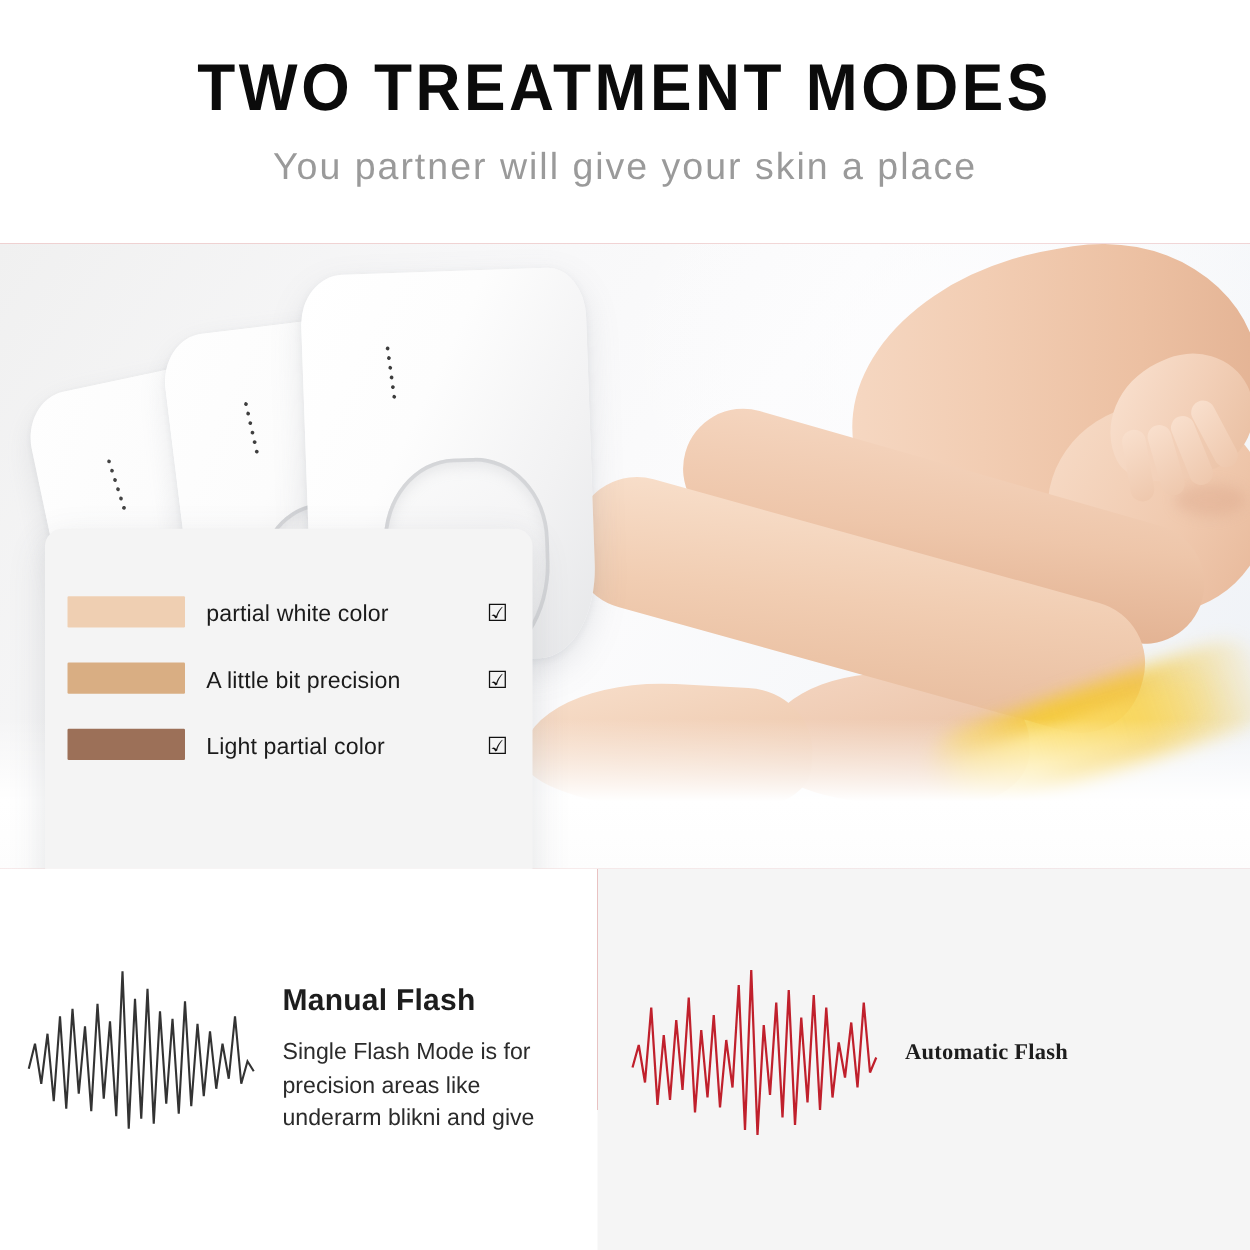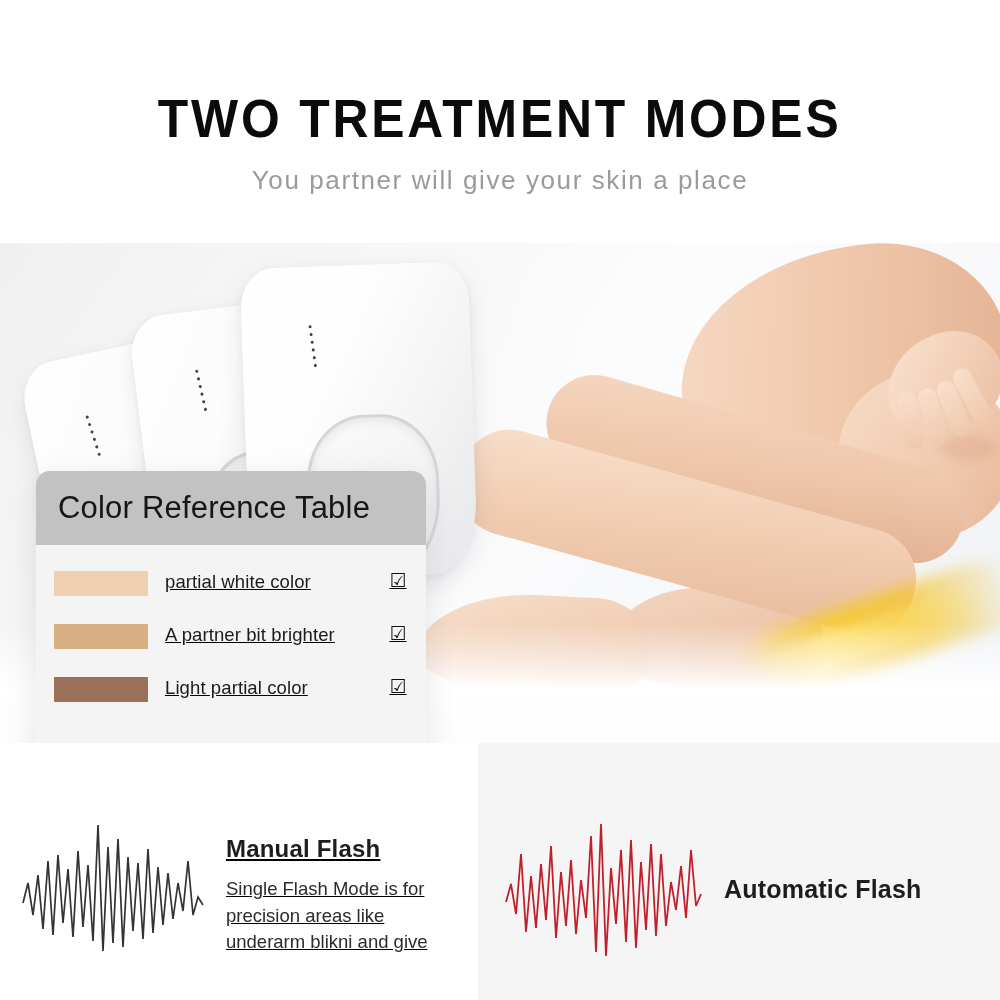--- a/index.html
+++ b/index.html
@@ -2,37 +2,37 @@
 <html><head>
 <meta charset="utf-8">
 <style>
   * { margin:0; padding:0; box-sizing:border-box; }
   html, body { width:1000px; height:1000px; }
   body {
     font-family:"Liberation Sans", sans-serif;
     background:#ffffff;
     overflow:hidden;
   }
-  .page { position:relative; width:1000px; height:888px; background:#b91c1c;margin-top:48px; }
+  .page { position:relative; width:1000px; height:888px; background:#b91c1c; }
 
   
   .header {
     position:absolute; left:0; top:0; width:1000px; height:195px;
     background:#ffffff;
     display:flex; flex-direction:column; align-items:center; justify-content:flex-start;
     padding-top:44px;
   }
   .main-title {
     font-size:53px; font-weight:bold; color:#0b0b0b;
     letter-spacing:3px; line-height:1;
     transform:scaleX(0.94); transform-origin:center;
     white-space:nowrap;
   }
   .sub-title {
-    font-size:26px; color:#9a9a9a; font-weight:normal;
+    font-size:30px; color:#9a9a9a; font-weight:normal;
     letter-spacing:1.6px; margin-top:20px; white-space:nowrap;
   }
 
   
   .hero {
     position:absolute; left:0; top:195px; width:1000px; height:500px;
     overflow:hidden;
     background:
       radial-gradient(ellipse 420px 300px at 78% 18%, #fdfdfe 0%, rgba(253,253,254,0) 70%),
       linear-gradient(125deg, #f0f0f0 0%, #f7f7f8 28%, #fbfbfc 52%, #f4f6f9 78%, #eef1f6 100%);
@@ -159,49 +159,49 @@
   }
   .card-header {
     height:74px; background:#c2c2c2;
     display:flex; align-items:center; padding-left:22px;
   }
   .card-header h2 {
     font-size:31px; font-weight:normal; color:#161616; letter-spacing:0.2px;
   }
   .card-body { padding:26px 0 0 0; }
   .swatch-row {
-    display:flex; align-items:flex-start; height:53px; padding:0 18px 0 18px;text-decoration:underline;
+    display:flex; align-items:flex-end; height:53px; padding:0 18px 0 18px;
   }
   .swatch {
     width:94px; height:25px; flex:none; border-radius:1px;
   }
   .swatch-label {
     flex:1; font-size:18.5px; color:#1b1b1b; padding-left:17px;
     letter-spacing:0.1px; white-space:nowrap;
   }
   .mark {
     width:20px; height:20px; flex:none; font-size:19px; line-height:19px;
     color:#111; text-align:center; font-family:"DejaVu Sans", sans-serif;
   }
 
   
   .modes { position:absolute; left:0; top:695px; width:1000px; height:305px; display:flex; }
   .mode-panel { height:305px; display:flex; align-items:center; }
-  .mode-left  { width:478px; background:#ffffff;text-decoration:underline; }
+  .mode-left  { width:478px; background:#ffffff; }
   .mode-right { width:522px; background:#f5f5f5; }
   .wave-box { flex:none; display:flex; align-items:center; justify-content:center; }
   .mode-left .wave-box  { width:200px; margin-left:14px; }
   .mode-right .wave-box { width:216px; margin-left:18px; }
   .mode-text { padding-left:12px; padding-right:14px; }
   .mode-title {
     font-size:24px; font-weight:bold; color:#1d1d1d; letter-spacing:0.2px;
     margin-bottom:13px; white-space:nowrap;
   }
   .mode-desc { font-size:18.5px; color:#2b2b2b; line-height:1.45; }
-  .mode-right .mode-title { font-size:25px; }
+  .mode-right .mode-title { font-size:18px;font-family:Liberation Serif, serif; }
   .mode-right .mode-desc  { font-size:19px; }
 </style>
 </head>
 <body>
 
 <div class="page">
 
   <div class="header">
     <div class="main-title">TWO  TREATMENT  MODES</div>
     <div class="sub-title">You  partner  will  give  your  skin  a  place</div>
@@ -257,34 +257,31 @@
         <i style="left:15px;top:18px"></i>
           <i style="left:20px;top:24px"></i>
           <i style="left:25px;top:30px"></i>
       </div>
       <div class="window"></div>
     </div>
 
     <div class="hero-floor"></div>
 
     <div class="color-card">
-      <div class="card-header">
-        <h2>Color Reference Table</h2>
-      </div>
       <div class="card-body">
 
         <div class="swatch-row">
           <div class="swatch" style="background:#efcfb2"></div>
           <div class="swatch-label">partial white color</div>
           <div class="mark">☑</div>
         </div>
 
         <div class="swatch-row">
           <div class="swatch" style="background:#d9ae83"></div>
-          <div class="swatch-label">A partner bit brighter</div>
+          <div class="swatch-label">A little bit precision</div>
           <div class="mark">☑</div>
         </div>
 
         <div class="swatch-row">
           <div class="swatch" style="background:#9c7058"></div>
           <div class="swatch-label">Light partial color</div>
           <div class="mark">☑</div>
         </div>
 
         <div class="swatch-row">

